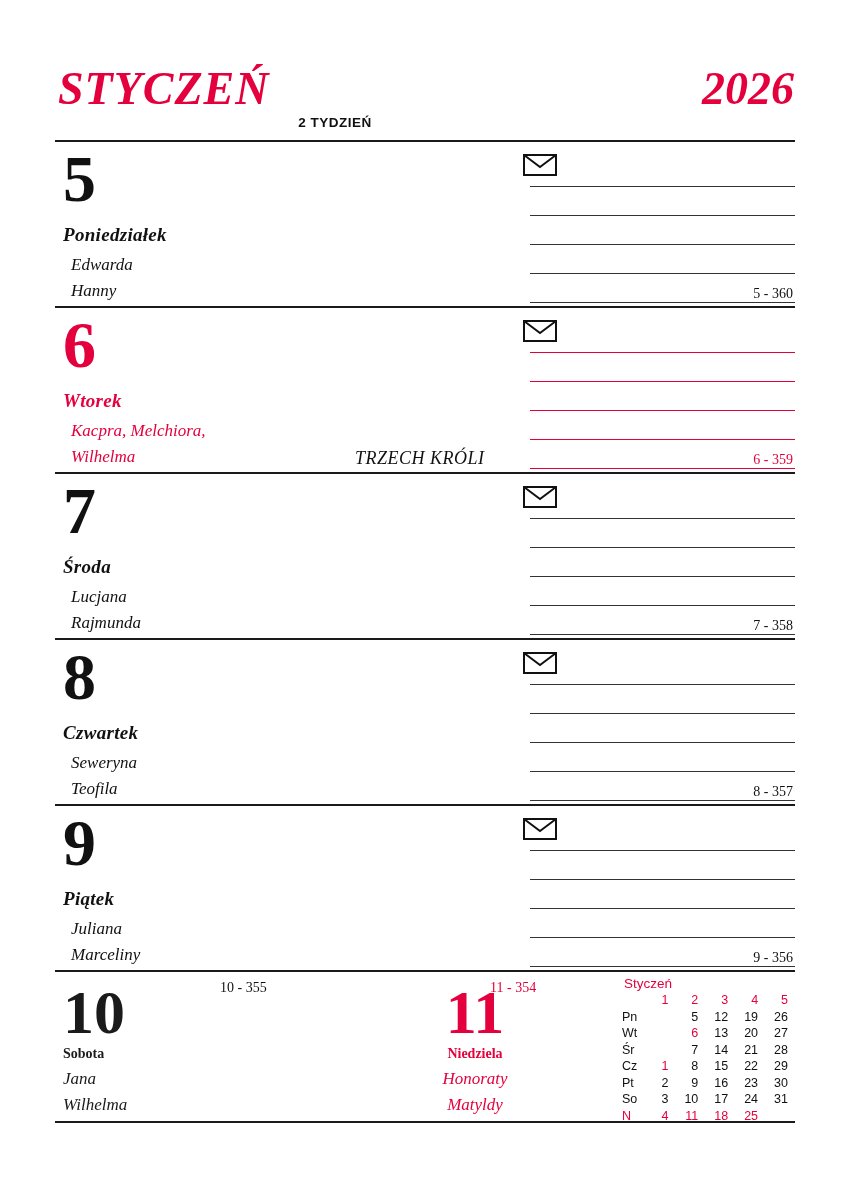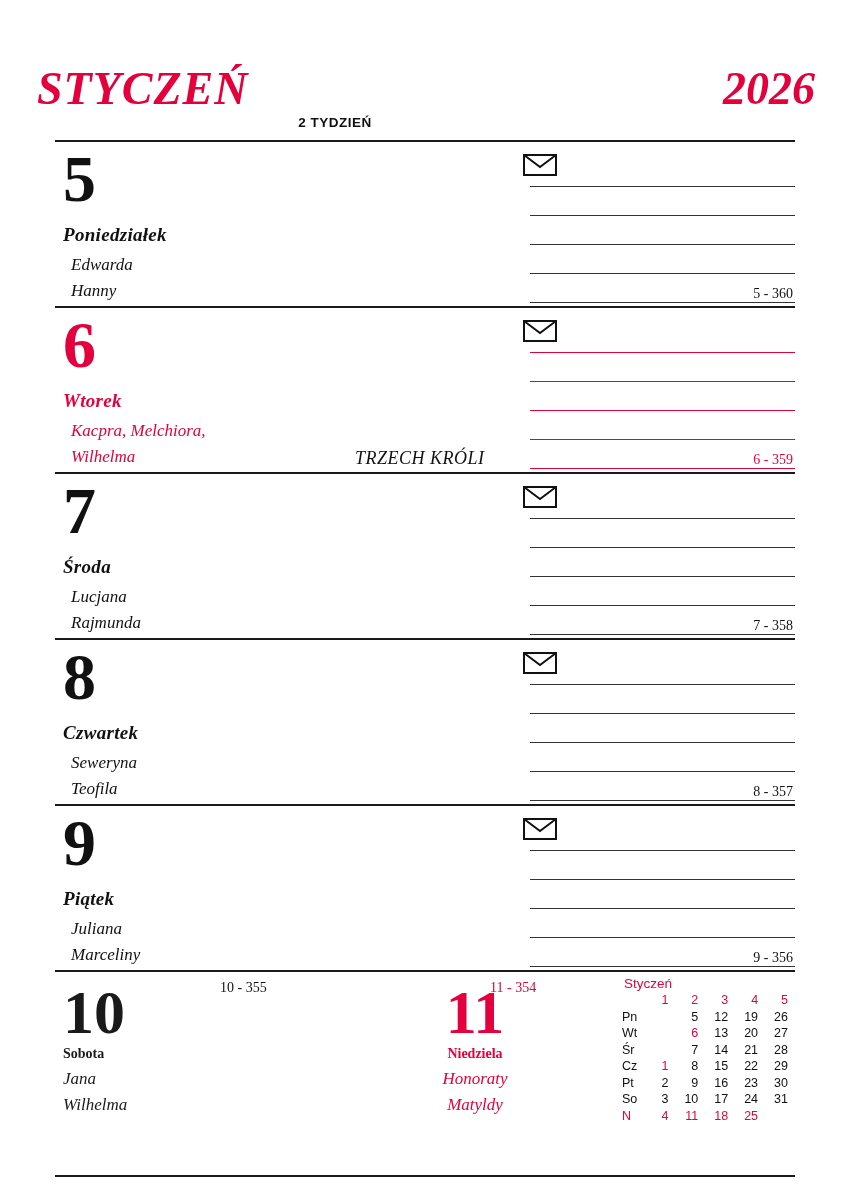--- a/index.html
+++ b/index.html
@@ -14,21 +14,21 @@
     color: #1a1a1a;
     position: relative;
     overflow: hidden;
   }
   .page {
     position: absolute;
     left: 0; top: 0;
     width: 850px;
     height: 1204px;
     box-sizing: border-box;
-    padding: 0 33px;
+    padding: 0 54px;
   }
 
   
   .header {
     position: relative;
     height: 90px;
     margin-top: 62px;
   }
   .month-title {
     position: absolute;
@@ -156,21 +156,21 @@
     text-align: right;
   }
   .red .daycount { color: #e4003c; }
 
   
   .weekend-row {
     position: absolute;
     left: 55px;
     right: 55px;
     top: 970px;
-    height: 207px;
+    height: 153px;
     border-top: 2px solid #1a1a1a;
     border-bottom: 2px solid #1a1a1a;
     box-sizing: border-box;
   }
   .sat {
     position: absolute;
     left: 8px;
     top: 0;
     width: 270px;
   }

